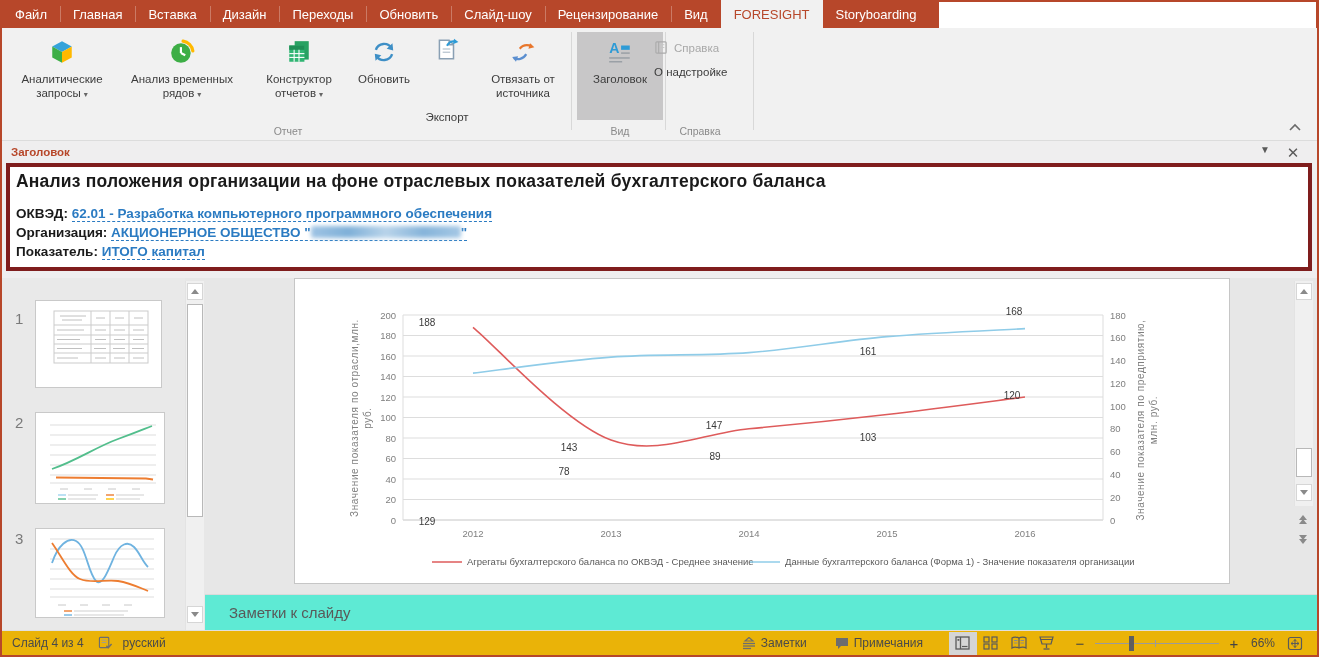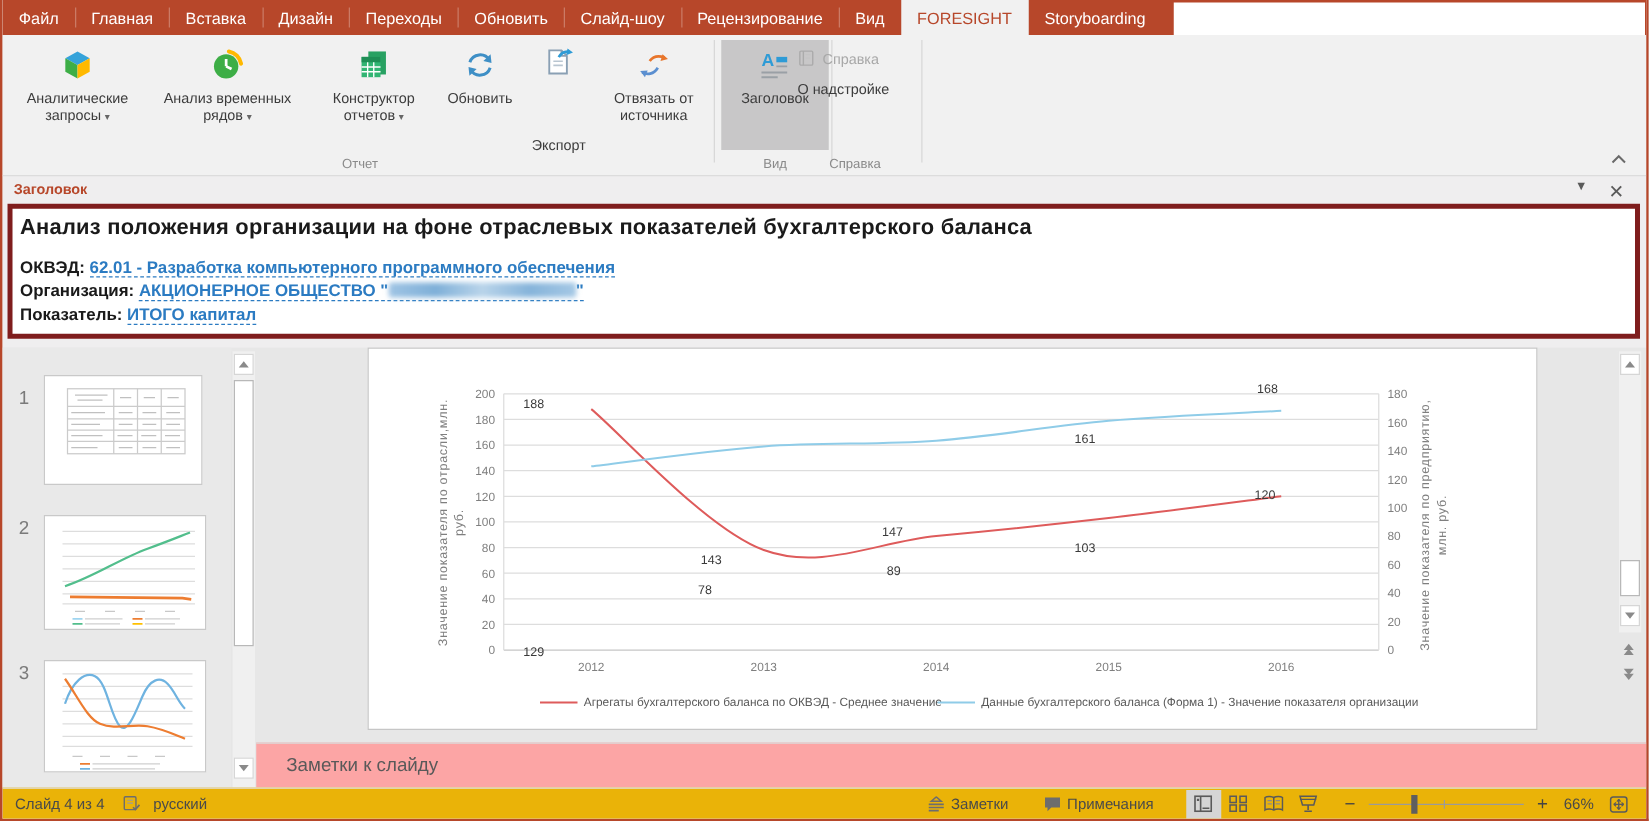--- a/index.html
+++ b/index.html
@@ -51,21 +51,21 @@
   .thumb-num{position:absolute;left:13px;font-size:15px;color:#7A7A7A;}
   .thumb{position:absolute;left:33px;background:#fff;border:1px solid #C9C9C9;cursor:pointer;}
   .vscroll{position:absolute;width:18px;background:#F0F0F0;border-left:1px solid #E3E3E3;}
   .scroll-btn{position:absolute;left:1px;width:16px;height:17px;background:#fff;border:1px solid #D6D6D6;display:flex;align-items:center;justify-content:center;cursor:default;}
   .scroll-thumb{position:absolute;left:1px;width:16px;background:#fff;border:1px solid #B8B8B8;cursor:default;}
   .tri{width:0;height:0;border-left:4px solid transparent;border-right:4px solid transparent;}
   .tri.up{border-bottom:5px solid #8A8A8A;}
   .tri.down{border-top:5px solid #8A8A8A;}
   .dbl{position:absolute;left:1px;width:16px;height:16px;display:flex;flex-direction:column;align-items:center;justify-content:center;gap:1px;cursor:default;}
   .slide{position:absolute;left:292px;top:0;width:936px;height:306px;background:#fff;border:1px solid #C6C6C6;}
-  .notesbar{position:absolute;left:203px;right:0;top:316px;height:36px;background:#fca5a5;border-top:1px solid #DADADA;display:flex;align-items:center;padding-left:24px;font-size:15px;color:#595959;cursor:text;}
+  .notesbar{position:absolute;left:203px;right:0;top:316px;height:36px;background:#5eead4;border-top:1px solid #DADADA;display:flex;align-items:center;padding-left:24px;font-size:15px;color:#595959;cursor:text;}
   
   .statusbar{position:absolute;left:0;bottom:0;width:100%;height:25px;background:#eab308;border-top:1px solid #E0E0E0;font-size:12px;color:#4A4A4A;padding-left:32px;}
   .sb-left{position:absolute;left:10px;top:0;height:100%;display:flex;align-items:center;gap:14px;}
   .sb-right{position:absolute;right:8px;top:0;height:100%;display:flex;align-items:center;}
   .sb-item{display:flex;align-items:center;gap:5px;cursor:default;}
   .viewbtn{width:28px;height:23px;display:flex;align-items:center;justify-content:center;cursor:default;}
   .viewbtn.active{background:#D5D5D5;}
   .zoom-track{position:relative;width:124px;height:23px;margin:0 8px;cursor:default;}
   .zoom-track .line{position:absolute;left:0;right:0;top:11px;height:1px;background:#9A9A9A;}
   .zoom-track .mid{position:absolute;left:60px;top:8px;width:1px;height:7px;background:#9A9A9A;}
@@ -208,21 +208,21 @@
                 <line x1="2" y1="21" x2="14" y2="21" stroke="#9AA0A6" stroke-width="1.4"></line>
               </svg>
           </span>
           <span class="rlabel"><span>Заголовок</span></span>
         </div>
       </div>
       <div class="glabel">Вид</div>
       <div class="gsep"></div>
     </div>
 
-    <div class="rgroup sm-group" style="left:628px;width:108px;">
+    <div class="rgroup sm-group" style="left:644px;width:108px;">
       <div class="sm-row disabled">
         <span>
           <svg width="15" height="15" viewBox="0 0 16 16" fill="none">
               <rect x="2" y="2" width="11" height="12" rx="1" stroke="#ABABAB" stroke-width="1.2"></rect>
               <line x1="5" y1="2" x2="5" y2="14" stroke="#ABABAB" stroke-width="1.2"></line>
               <line x1="7" y1="5" x2="11" y2="5" stroke="#C4C4C4" stroke-width="1"></line>
               <line x1="7" y1="8" x2="11" y2="8" stroke="#C4C4C4" stroke-width="1"></line>
             </svg>
         </span>
         <span>Справка</span>

